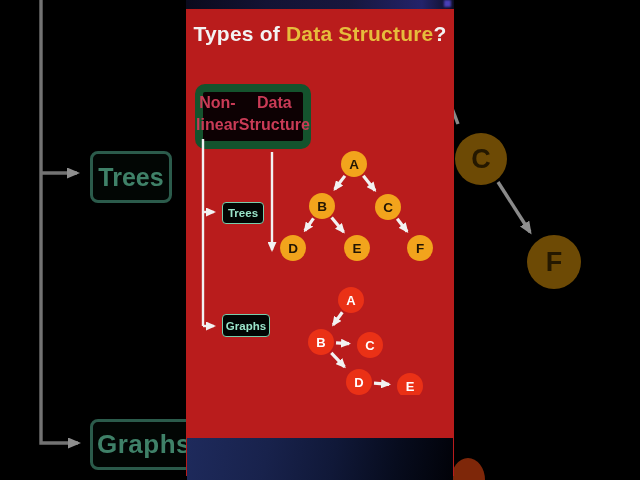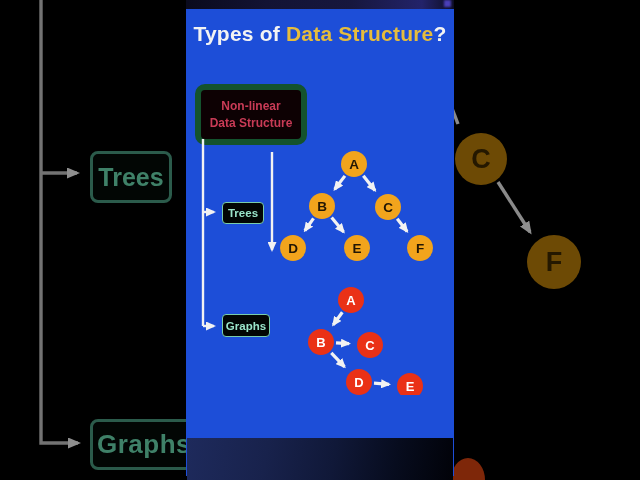--- a/index.html
+++ b/index.html
@@ -14,33 +14,33 @@
   .bg-trees{left:90px;top:151px;width:76px;height:46px;font-size:25px;}
   .bg-graphs{left:90px;top:419px;width:102px;height:45px;font-size:26px;letter-spacing:.5px;}
   .bg-circle{position:absolute;border-radius:50%;background:#6d4a05;
              display:flex;align-items:center;justify-content:center;
              color:#241800;font-weight:bold;}
   .bg-c{left:455px;top:133px;width:52px;height:52px;font-size:27px;}
   .bg-f{left:527px;top:235px;width:54px;height:54px;font-size:27px;}
   .bg-red-blob{position:absolute;left:451px;top:458px;width:34px;height:44px;
                border-radius:50%;background:#7e2709;}
   
-  .strip{position:absolute;left:186px;top:0;width:268px;height:476px;background:#1d4ed8;}
+  .strip{position:absolute;left:186px;top:0;width:268px;height:476px;background:#b91c1c;}
   .top-band{position:absolute;left:0;top:0;width:268px;height:9px;
             background:linear-gradient(90deg,#0a0a1c 0%,#131334 30%,#17173e 62%,#23236a 88%,#0c0c20 100%);}
   .top-dot{position:absolute;right:3px;top:0;width:7px;height:7px;background:#4a3fb8;filter:blur(1px);}
   .bottom-band{position:absolute;left:1px;top:438px;width:266px;height:42px;
                background:linear-gradient(100deg,#1e2a5c 0%,#18224c 30%,#101838 55%,#070c1e 78%,#010208 100%);}
   .title{position:absolute;top:22px;left:0;width:268px;margin:0;text-align:center;
          font-size:21px;font-weight:bold;color:#f3f3f3;letter-spacing:.2px;}
   .title .gold{color:#e6bc3c;}
   .category-box{position:absolute;left:9px;top:84px;width:100px;height:49px;
-                border:6px solid #14532d;border-radius:10px;background:#0d0103;
-                display:flex;flex-direction:column;justify-content:center;text-align:center;
-                font-size:12px;font-weight:bold;color:#c93b56;line-height:1.35;}
+                border:8px solid #14532d;border-radius:10px;background:#0d0103;
+                display:flex;flex-direction:row;justify-content:center;text-align:center;
+                font-size:16px;font-weight:bold;color:#c93b56;line-height:1.35;}
   .subtitle{position:absolute;left:118px;top:97px;width:142px;text-align:center;
             font-size:11px;font-weight:bold;color:#f0f0f0;}
   #strip-svg{position:absolute;inset:0;pointer-events:none;}
   .mini-box{position:absolute;border:1.6px solid #79cdab;border-radius:4px;
             display:flex;align-items:center;justify-content:center;
             font-weight:bold;color:#9ae4c9;background:#020604;}
   .trees-box{left:36px;top:202px;width:40px;height:20px;font-size:11.5px;}
   .graphs-box{left:36px;top:314px;width:46px;height:21px;font-size:11.5px;}
   .diagram{position:absolute;inset:0;}
   .node{position:absolute;width:26px;height:26px;border-radius:50%;

